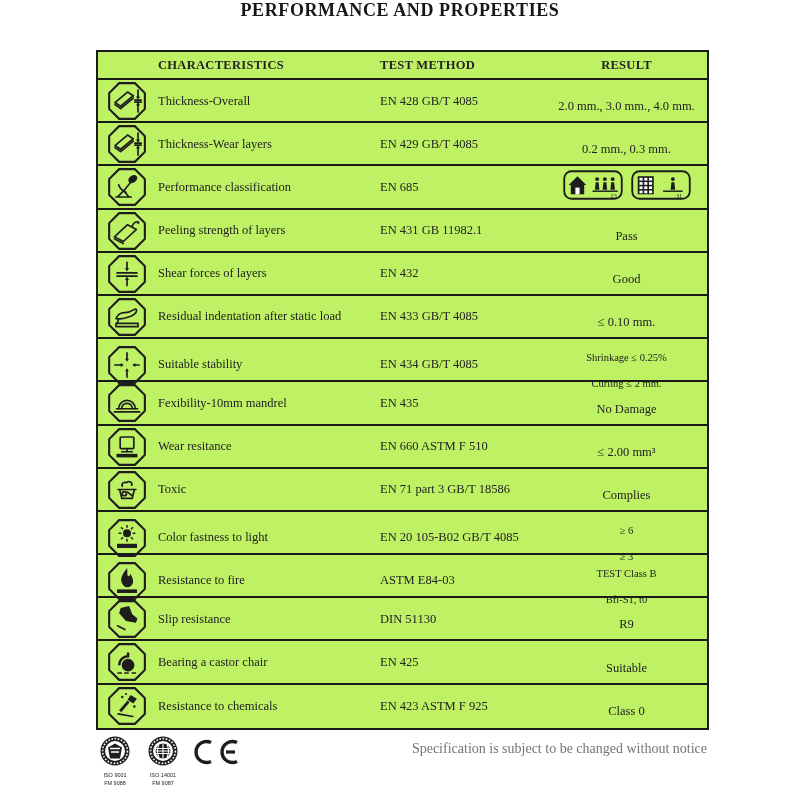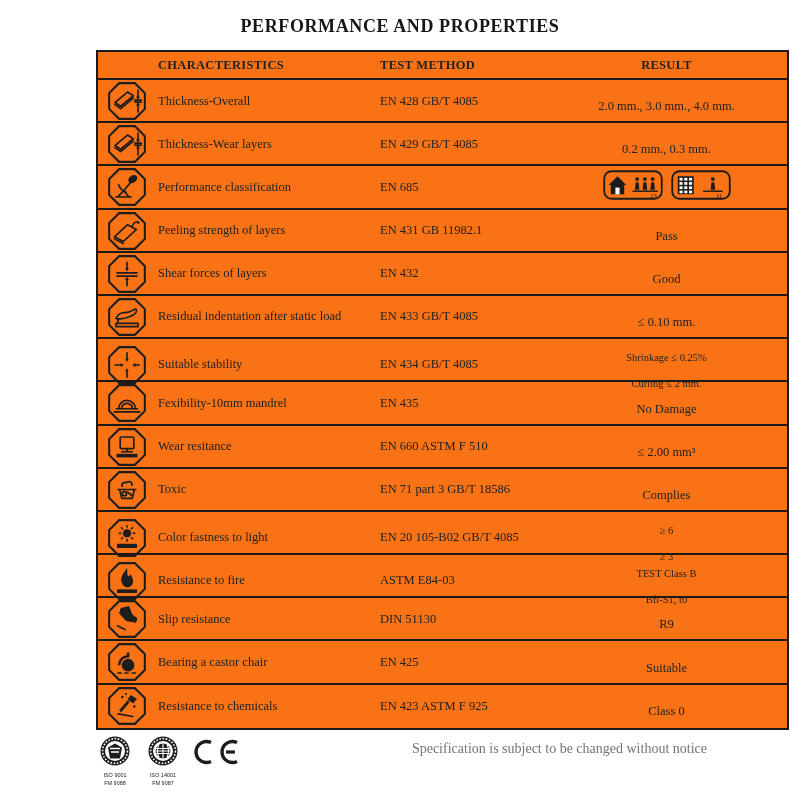--- a/index.html
+++ b/index.html
@@ -4,25 +4,25 @@
 <style>
   html,body{margin:0;padding:0;}
   body{
     width:800px;height:800px;background:#ffffff;
     font-family:"Liberation Serif","DejaVu Serif",serif;
     color:#1d1d1d;position:relative;overflow:hidden;
   }
   .page{width:800px;height:800px;position:relative;}
   .doc-title{
     text-align:center;font-size:18px;font-weight:bold;
-    letter-spacing:0.6px;padding-top:16px;margin:0 0 10px 0;color:#161616;
+    letter-spacing:0.6px;margin:0 0 10px 0;color:#161616;
   }
   .spec-table{
-    position:absolute;left:96px;top:50px;width:693px;
-    border:2px solid #1a1a1a;background:#f97316;box-sizing:border-box;
+    position:absolute;left:96px;top:50px;width:613px;
+    border:2px solid #1a1a1a;background:#bef264;box-sizing:border-box;
   }
   .thead{
     display:grid;grid-template-columns:58px 222px 168px 1fr;
     height:28px;align-items:center;border-bottom:2px solid #1a1a1a;
     box-sizing:border-box;
   }
   .thead .h{font-size:12.5px;font-weight:bold;letter-spacing:0.3px;color:#222;}
   .h-char{grid-column:2;padding-left:2px;}
   .h-test{grid-column:3;padding-left:2px;}
   .h-result{grid-column:4;text-align:center;}

